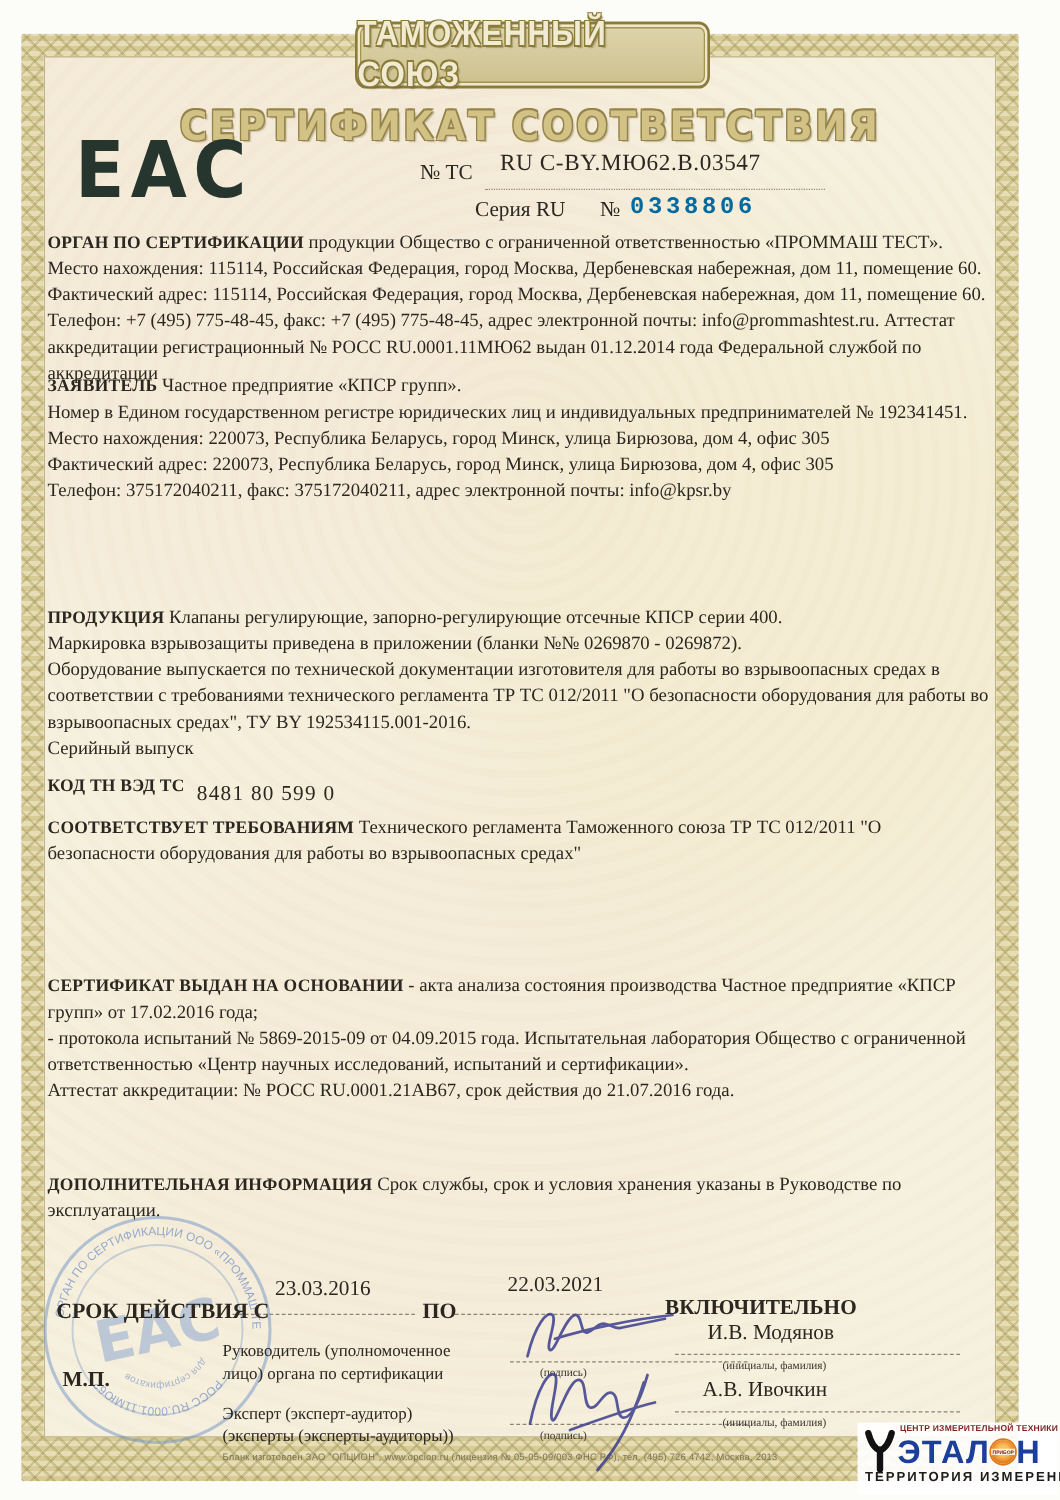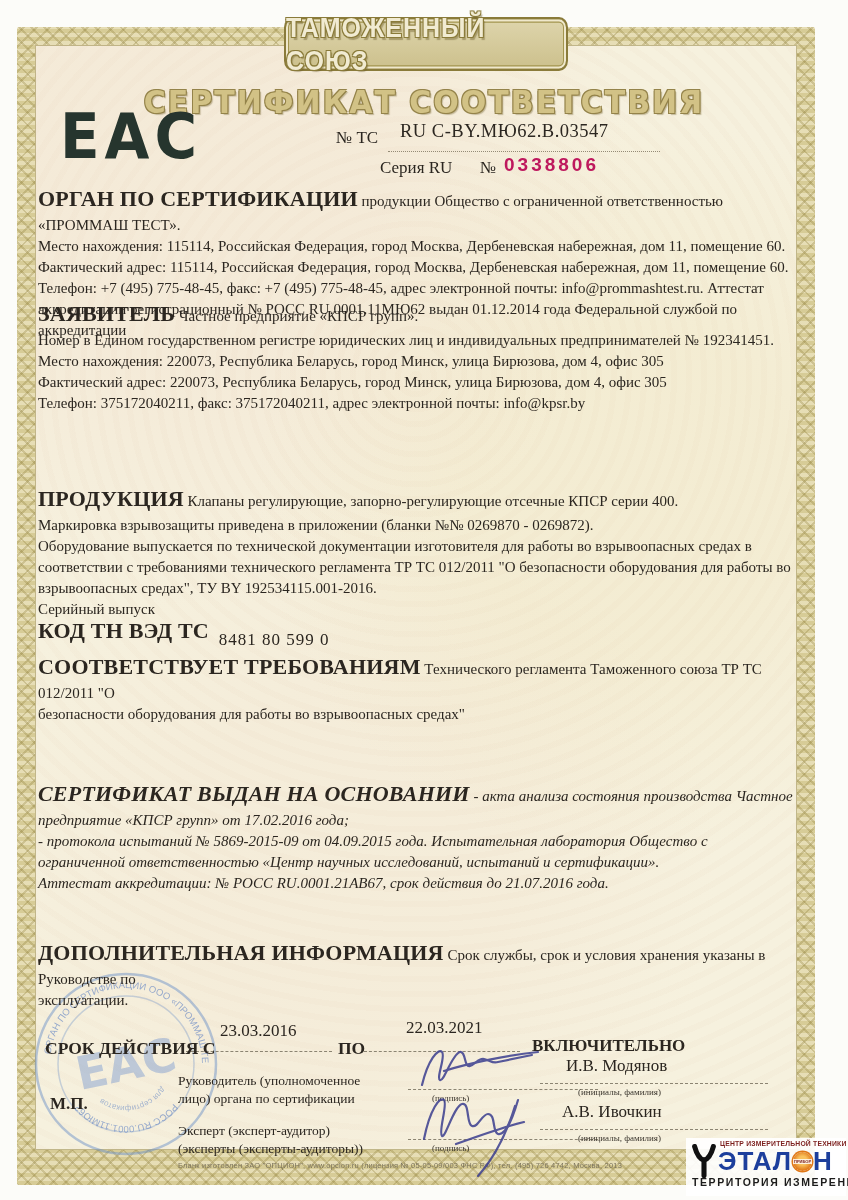--- a/index.html
+++ b/index.html
@@ -33,25 +33,25 @@
     color:#d2c286;text-shadow:-1px -1px 0 #94834a,1px -1px 0 #94834a,-1px 1px 0 #94834a,1px 1px 0 #94834a,2px 2px 1px rgba(120,105,55,.4);
     transform:scaleY(1.08);}
   .eac-big{position:absolute;left:60px;top:102px;z-index:3;
     font-family:"DejaVu Sans",sans-serif;font-weight:900;font-size:58px;letter-spacing:5px;
     color:#26352e;transform:scaleY(1.08);}
   .num-label{position:absolute;left:336px;top:128px;font-size:17px;z-index:3;}
   .num-value{position:absolute;left:400px;top:121px;font-size:18.5px;letter-spacing:.5px;z-index:3;}
   .num-line{position:absolute;left:388px;top:151px;width:272px;border-bottom:1px dotted #948b76;z-index:3;}
   .series-label{position:absolute;left:336px;top:158px;font-size:17px;z-index:3;margin-left:44px;}
   .series-sign{position:absolute;left:480px;top:158px;font-size:17px;z-index:3;}
-  .serial{position:absolute;left:504px;top:154px;font-family:Liberation Sans, sans-serif;
-    font-weight:bold;font-size:19px;letter-spacing:3px;color:#be185d;z-index:3;}
+  .serial{position:absolute;left:504px;top:154px;font-family:Liberation Mono, monospace;
+    font-weight:bold;font-size:19px;letter-spacing:3px;color:#0369a1;z-index:3;}
   
   .section{position:absolute;left:38px;width:756px;font-size:15px;line-height:1.4;z-index:3;}
-  .section .hd{font-weight:bold;font-size:22px;letter-spacing:.2px;}
+  .section .hd{font-weight:bold;font-size:14px;letter-spacing:.2px;}
   .section .bd{white-space:pre-line;}
   .kod-value{font-size:17px;position:relative;top:7px;margin-left:6px;letter-spacing:1px;}
   
   .v-label{position:absolute;left:45px;top:1038px;font-weight:bold;font-size:17.5px;z-index:4;}
   .v-date1{position:absolute;left:220px;top:1021px;font-size:17px;z-index:4;}
   .v-line1{position:absolute;left:186px;top:1051px;width:146px;border-bottom:1px dashed #8b8472;z-index:3;}
   .v-po{position:absolute;left:338px;top:1038px;font-weight:bold;font-size:17.5px;z-index:4;}
   .v-date2{position:absolute;left:406px;top:1018px;font-size:17px;z-index:4;}
   .v-line2{position:absolute;left:364px;top:1051px;width:156px;border-bottom:1px dashed #8b8472;z-index:3;}
   .v-incl{position:absolute;left:532px;top:1036px;font-weight:bold;font-size:17px;z-index:4;}
@@ -124,21 +124,21 @@
   </div>
   <div class="section" style="top:616px;">
     <span class="hd">КОД ТН ВЭД ТС</span>
     <span class="kod-value">8481 80 599 0</span>
   </div>
   <div class="section" style="top:652px;">
     <span class="hd">СООТВЕТСТВУЕТ ТРЕБОВАНИЯМ</span>
     <span class="bd">Технического регламента Таможенного союза ТР ТС 012/2011 "О
 безопасности оборудования для работы во взрывоопасных средах"</span>
   </div>
-  <div class="section" style="top:779px;font-style:italic;">
+  <div class="section" style="top:779px;">
     <span class="hd">СЕРТИФИКАТ ВЫДАН НА ОСНОВАНИИ</span>
     <span class="bd">- акта анализа состояния производства Частное предприятие «КПСР групп» от 17.02.2016 года;
 - протокола испытаний № 5869-2015-09 от 04.09.2015 года. Испытательная лаборатория Общество с ограниченной ответственностью «Центр научных исследований, испытаний и сертификации».
 Аттестат аккредитации: № РОСС RU.0001.21АВ67, срок действия до 21.07.2016 года.</span>
   </div>
   <div class="section" style="top:938px;">
     <span class="hd">ДОПОЛНИТЕЛЬНАЯ ИНФОРМАЦИЯ</span>
     <span class="bd">Срок службы, срок и условия хранения указаны в Руководстве по
 эксплуатации.</span>
   </div>

